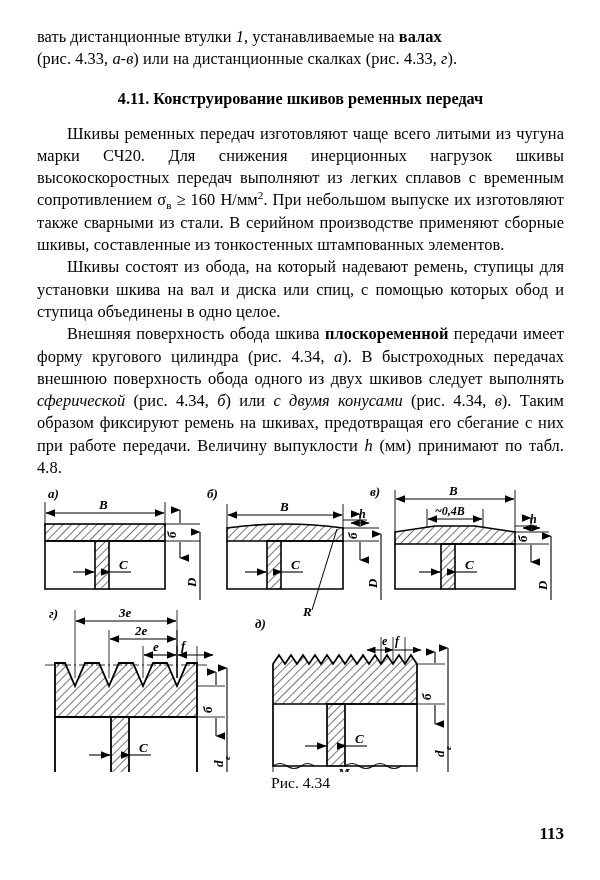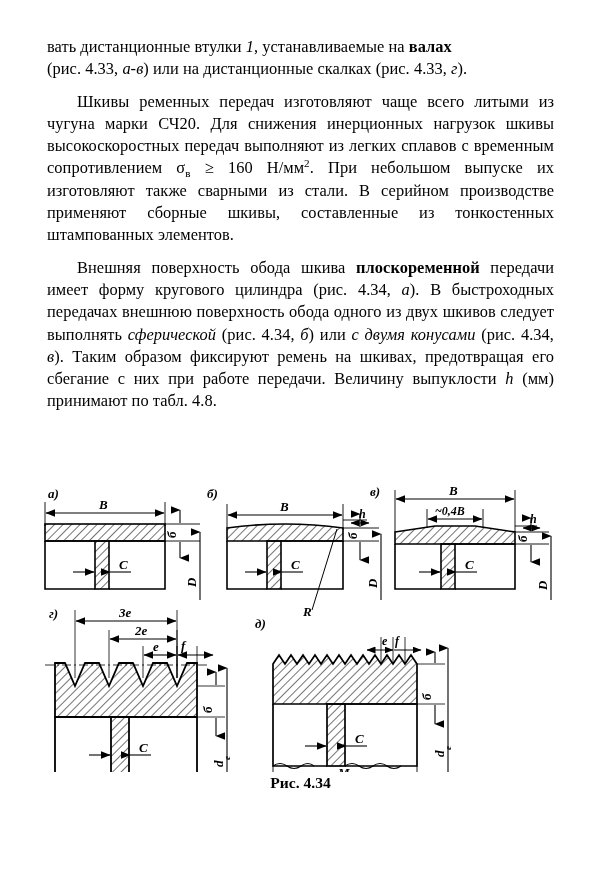--- a/index.html
+++ b/index.html
@@ -22,21 +22,21 @@
     height: 880px;
     background: #ffffff;
   }
   .content {
     position: absolute;
     left: 37px;
     top: 26px;
     width: 527px;
   }
   p.body-text {
-    margin: 10px;
+    margin: 0;
     font-size: 16.4px;
     line-height: 22.3px;
     text-align: justify;
     text-justify: inter-word;
     letter-spacing: 0.05px;
   }
   p.indent { text-indent: 30px; }
   .section-heading {
     margin: 0;
     padding-top: 18px;
@@ -61,21 +61,21 @@
     height: 300px;
   }
   .figure-canvas { position: absolute; left: 0; top: 0; }
   .fig-caption {
     position: absolute;
     left: 0;
     top: 292px;
     width: 527px;
     text-align: center;
     font-size: 15.6px;
-    font-weight: bold;
+    font-weight: normal;
     font-family: "Liberation Serif", serif;
   }
   .page-number {
     position: absolute;
     left: 0;
     top: 824px;
     width: 564px;
     text-align: right;
     font-size: 17px;
     font-weight: bold;
@@ -84,23 +84,25 @@
 </style>
 </head>
 <body>
 
 <div class="page">
 
   <div class="content">
 
     <p class="body-text"><span>вать дистанционные втулки </span><span class="it">1</span><span>, устанавливаемые на </span><span class="bld">валах</span><br><span>(рис. 4.33, </span><span class="it">а-в</span><span>) или на дистанционные скалках (рис. 4.33, </span><span class="it">г</span><span>).</span></p>
 
+    <h2 class="section-heading">4.11. Конструирование шкивов ременных передач</h2>
 
     <p class="body-text indent"><span>Шкивы ременных передач изготовляют чаще всего литыми из чугуна марки СЧ20. Для снижения инерционных нагрузок шкивы высокоскоростных передач выполняют из легких сплавов с временным сопротивлением σ</span><sub>в</sub><span> ≥ 160 Н/мм</span><sup>2</sup><span>. При небольшом выпуске их изготовляют также сварными из стали. В серийном производстве применяют сборные шкивы, составленные из тонкостенных штампованных элементов.</span></p>
 
+    <p class="body-text indent">Шкивы состоят из обода, на который надевают ремень, ступицы для установки шкива на вал и диска или спиц, с помощью которых обод и ступица объединены в одно целое.</p>
 
     <p class="body-text indent"><span>Внешняя поверхность обода шкива </span><span class="bi">плоскоременной</span><span> передачи имеет форму кругового цилиндра (рис. 4.34, </span><span class="it">а</span><span>). В быстроходных передачах внешнюю поверхность обода одного из двух шкивов следует выполнять </span><span class="it">сферической</span><span> (рис. 4.34, </span><span class="it">б</span><span>) или </span><span class="it">с двумя конусами</span><span> (рис. 4.34, </span><span class="it">в</span><span>). Таким образом фиксируют ремень на шкивах, предотвращая его сбегание с них при работе передачи. Величину выпуклости </span><span class="it">h</span><span> (мм) принимают по табл. 4.8.</span></p>
 
   </div>
 
   <div class="figure-block">
 
     <svg class="figure-canvas" width="527" height="290" viewBox="0 0 527 290">
       <defs>
         <pattern id="hatch" width="6" height="6" patternTransform="rotate(45)" patternUnits="userSpaceOnUse">
@@ -334,14 +336,15 @@
           <line x1="330" y1="264" x2="309" y2="264" stroke-width="1.1" marker-end="url(#arrL)"></line>
           <text x="318" y="261" font-family="Liberation Serif, serif" font-size="13" font-style="italic" font-weight="bold" fill="#000" stroke="none">C</text>
         </g>
 
       </g>
     </svg>
 
     <div class="fig-caption">Рис. 4.34</div>
   </div>
 
+  <div class="page-number">113</div>
 
 </div>
 
 </body></html>

